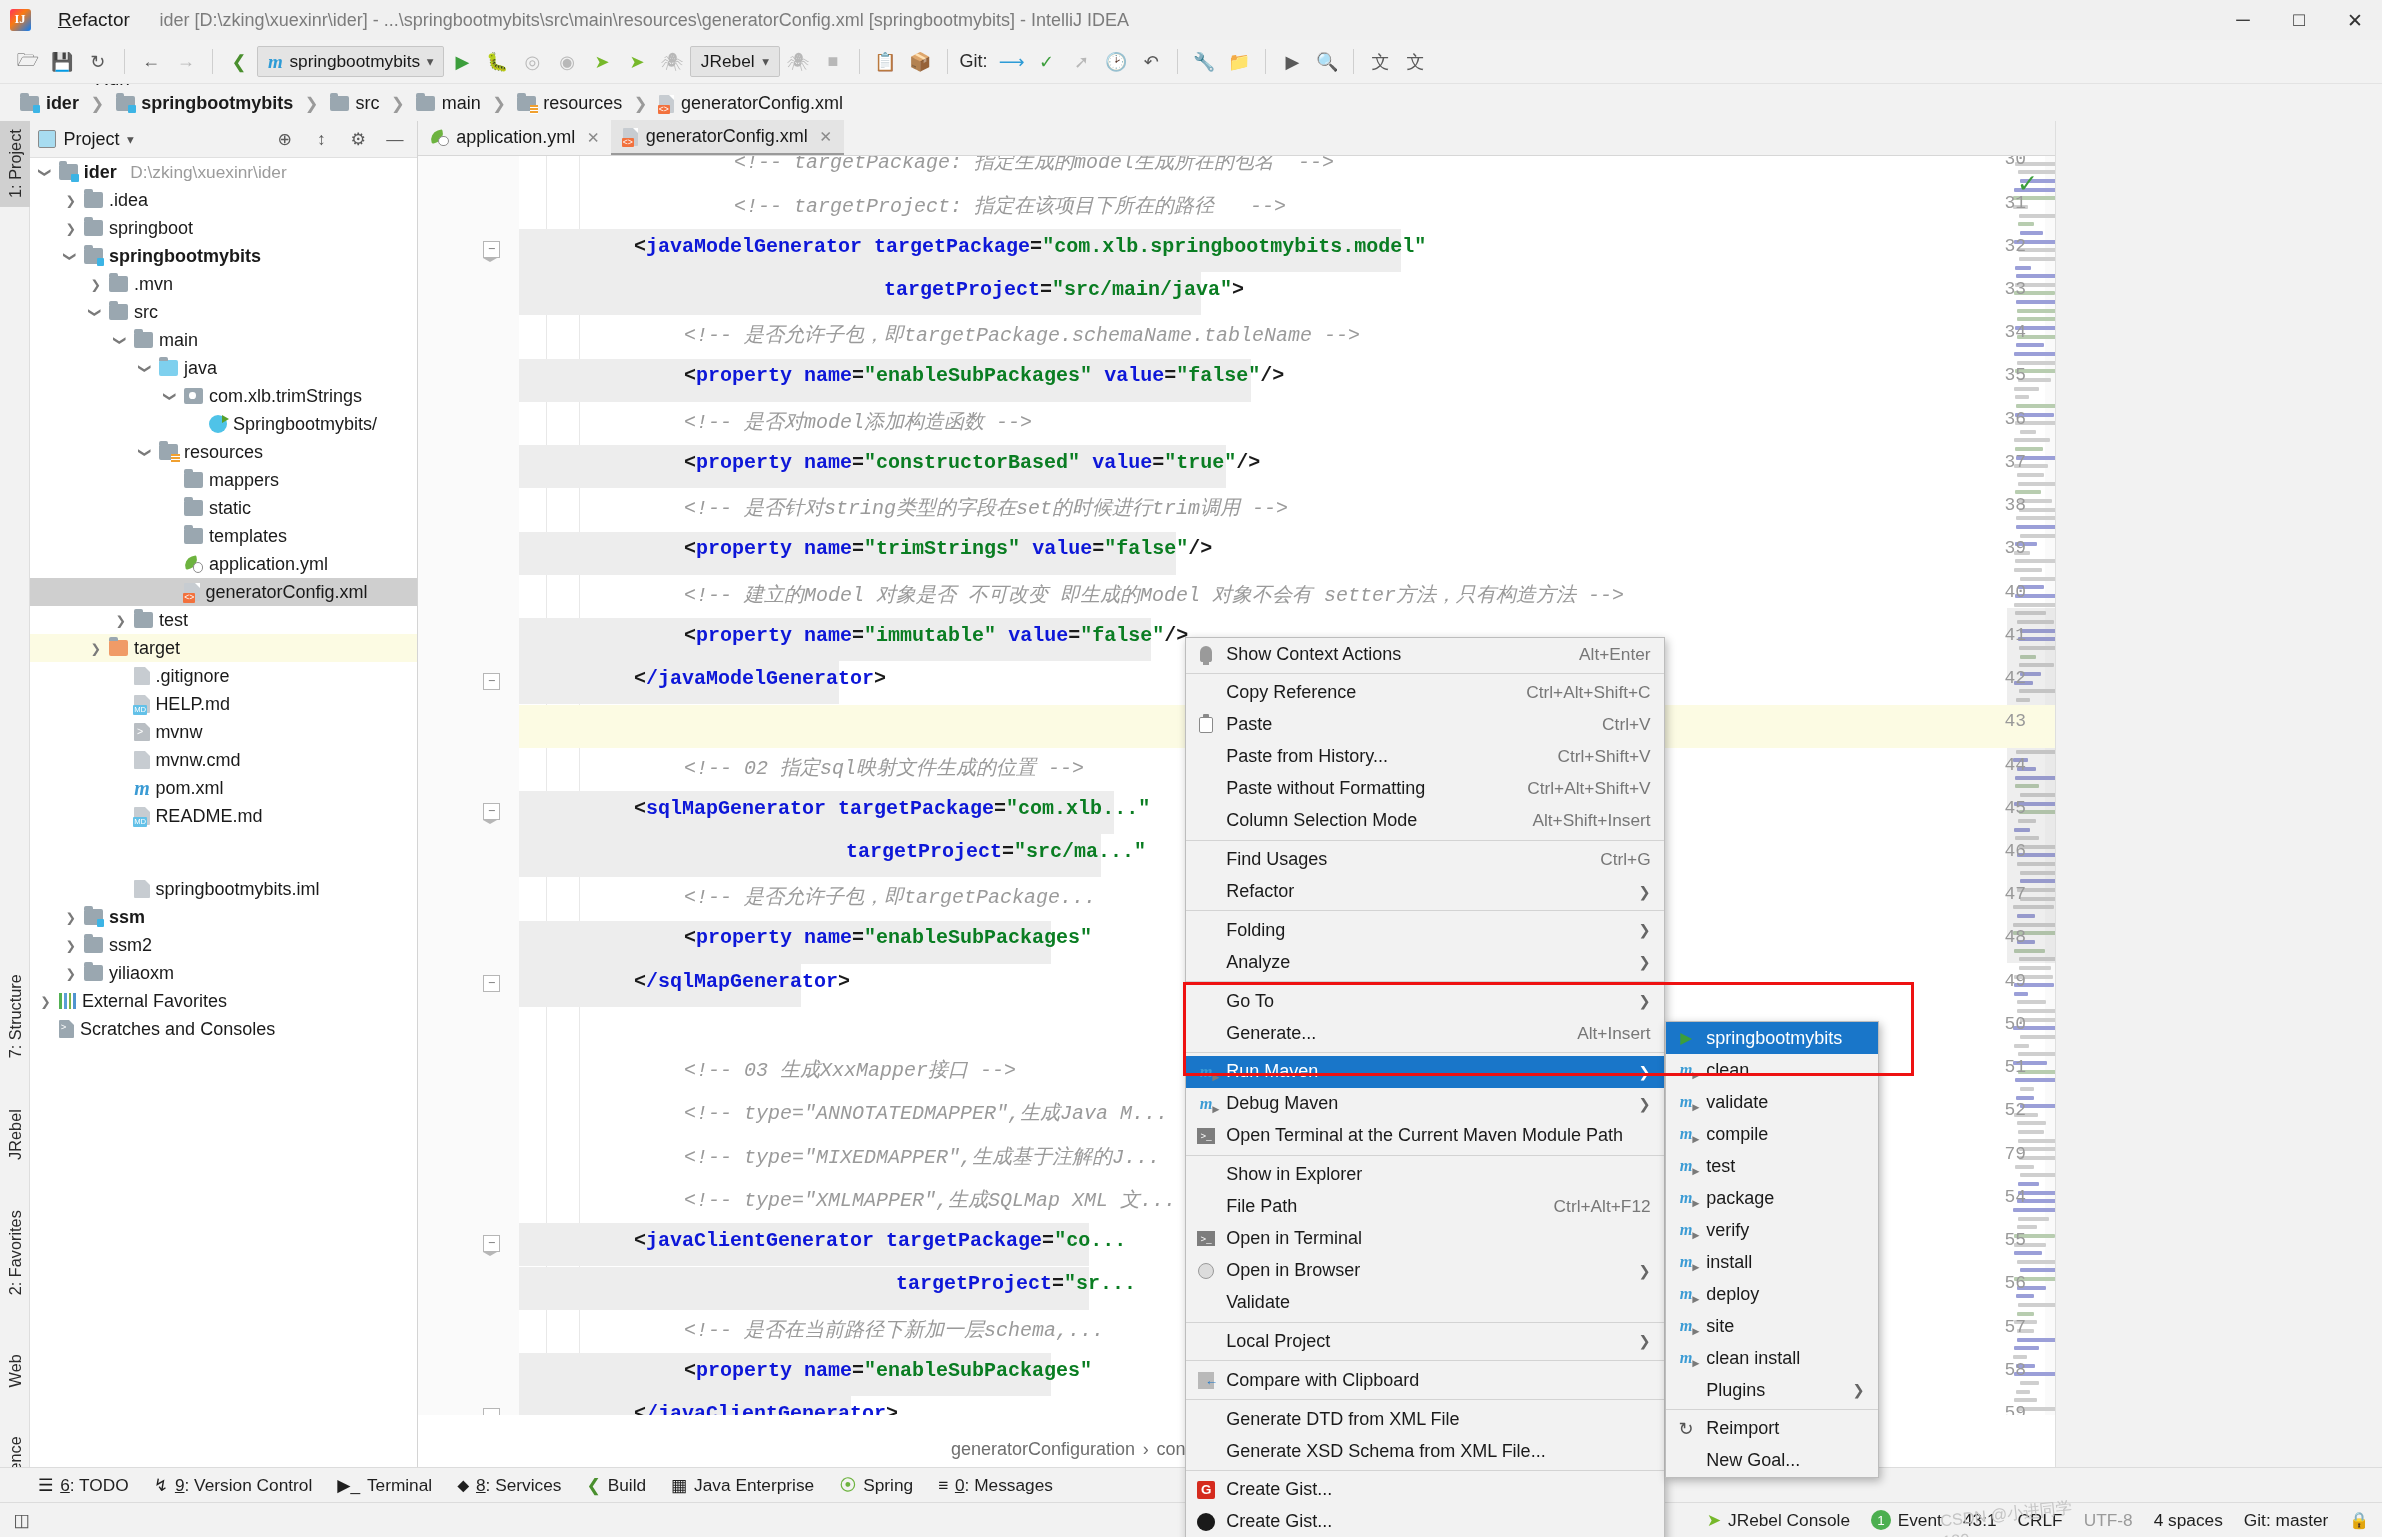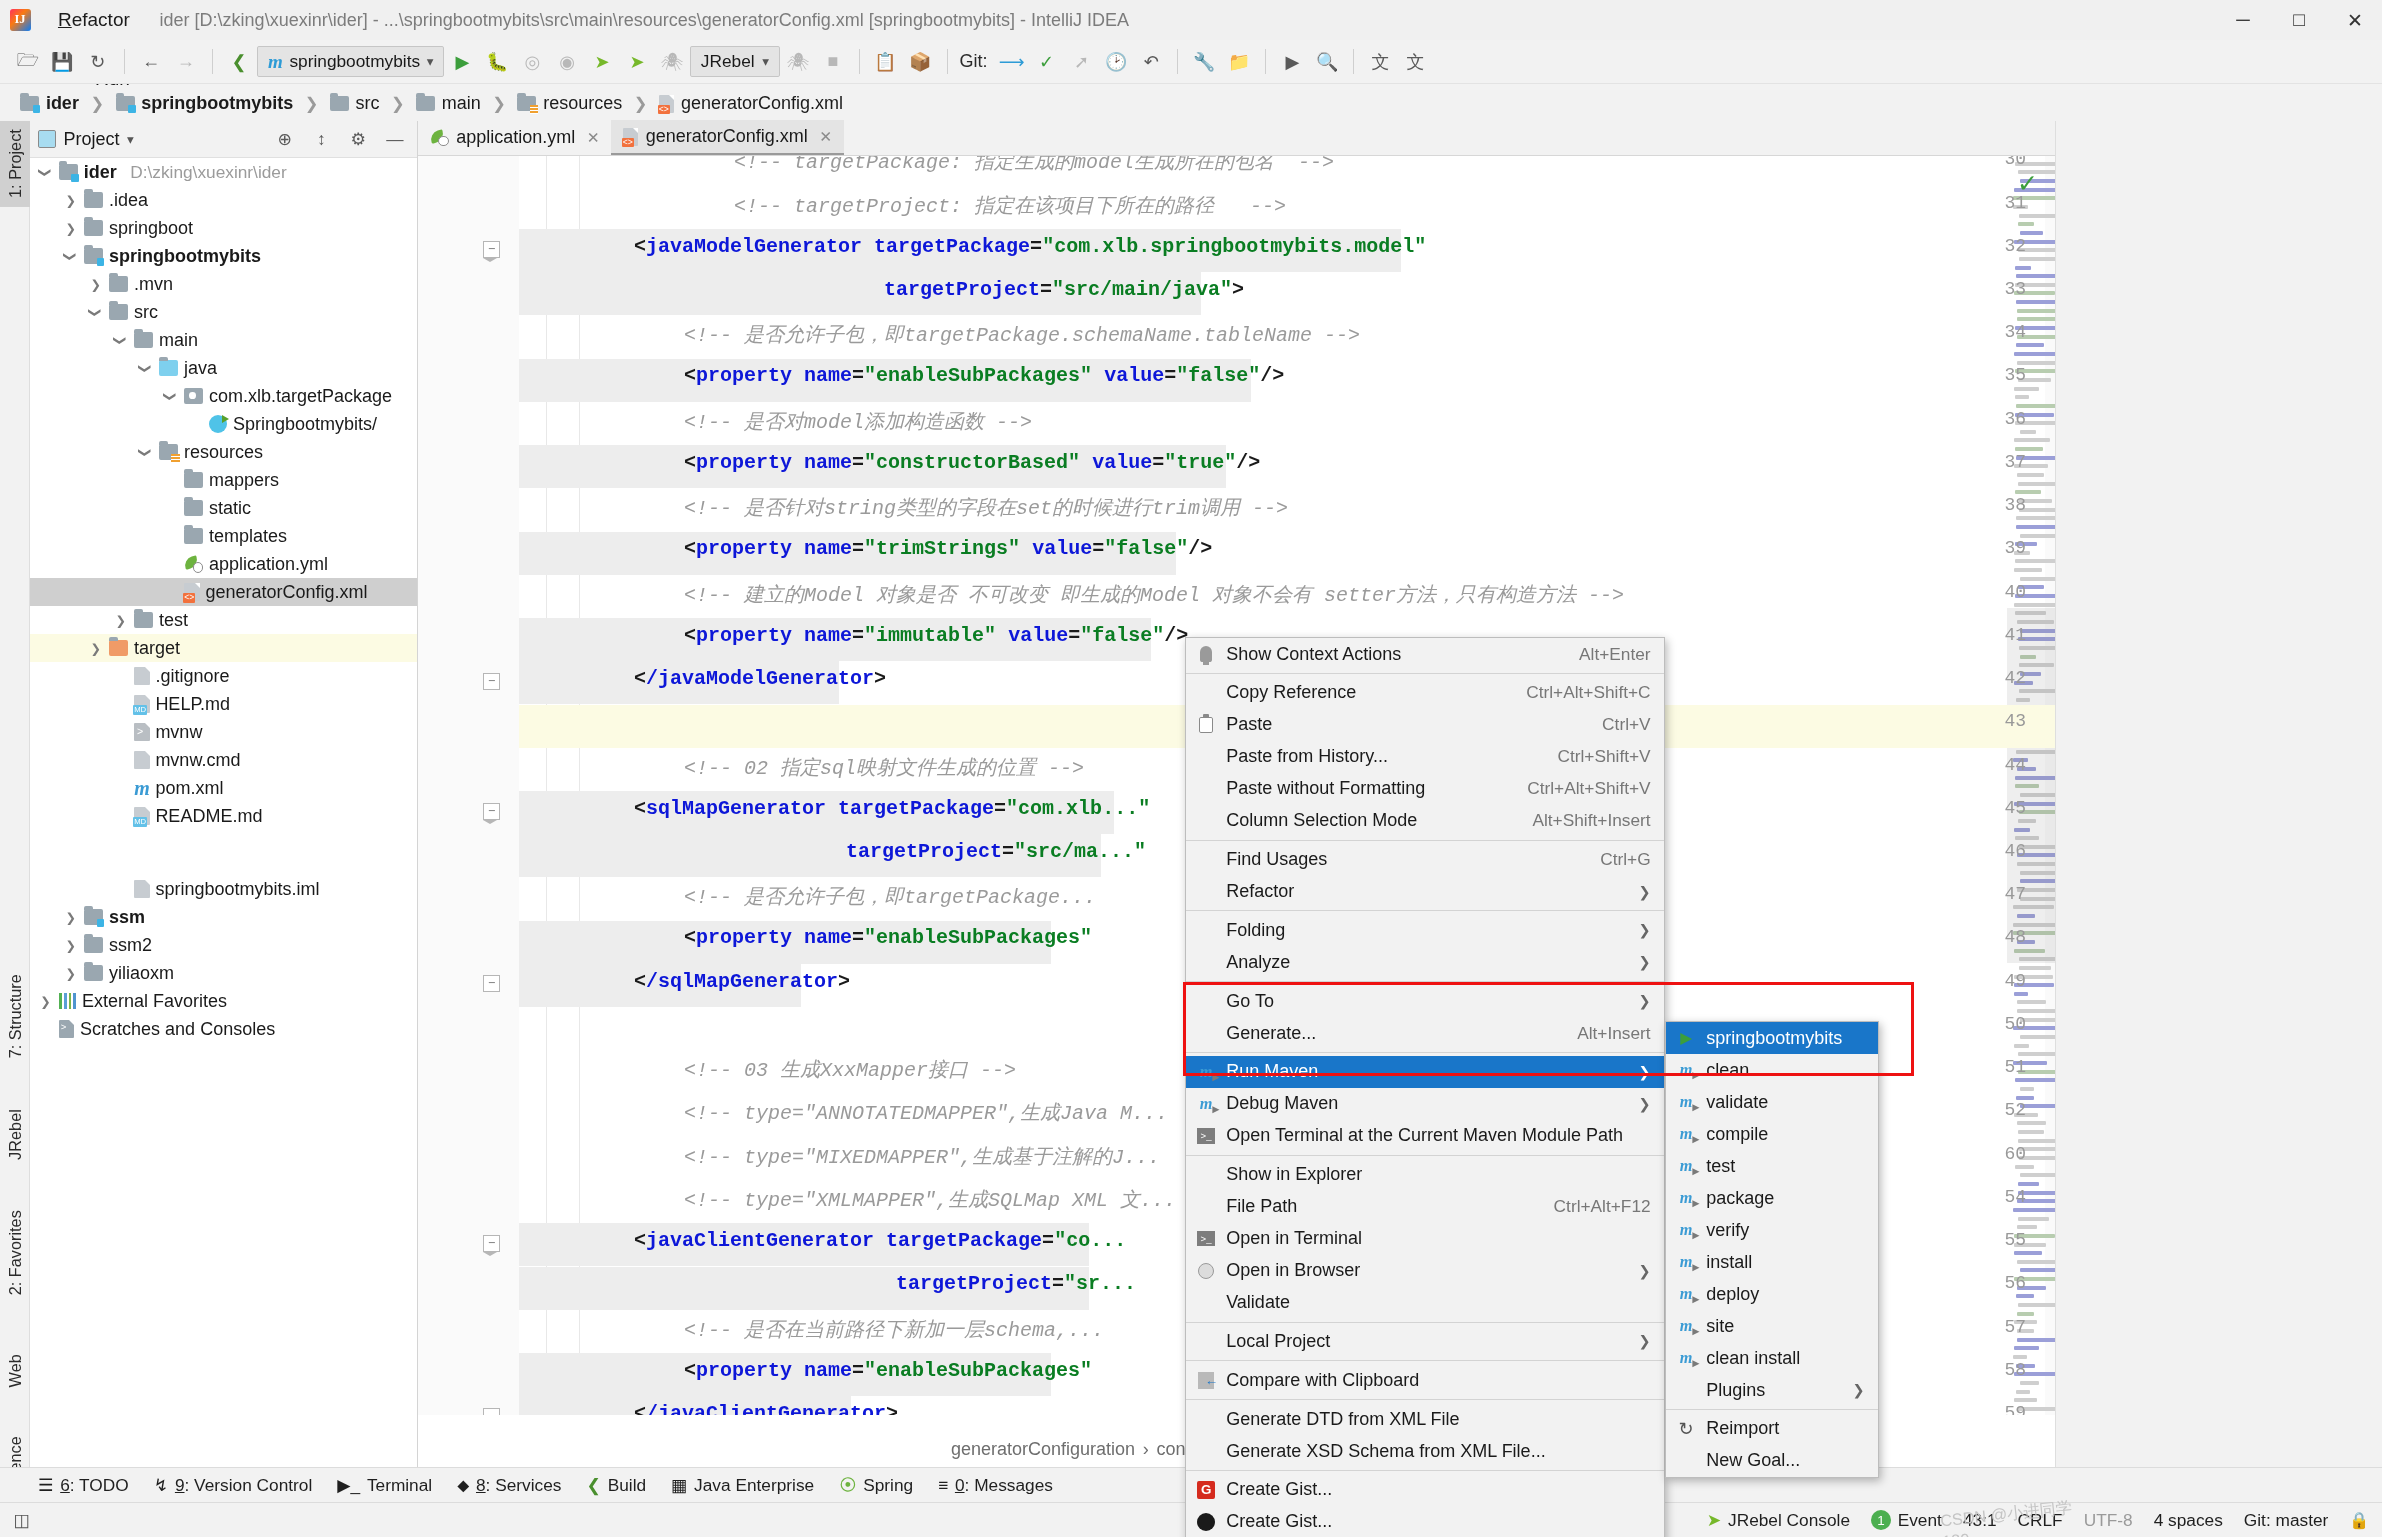--- a/index.html
+++ b/index.html
@@ -342,21 +342,21 @@
           <span class="rlabel">main</span>
         </div>
         <div class="row" style="padding-left: 108px;">
           <span class="arw o"></span>
           <span class="ico fold blue"></span>
           <span class="rlabel">java</span>
         </div>
         <div class="row" style="padding-left: 133px;">
           <span class="arw o"></span>
           <span class="ico pkgic"></span>
-          <span class="rlabel">com.xlb.targetPackage</span>
+          <span class="rlabel">com.xlb.trimStrings</span>
         </div>
         <div class="row" style="padding-left: 158px;">
           <span class="arw "></span>
           <span class="ico classic"></span>
           <span class="rlabel">Springbootmybits/</span>
         </div>
         <div class="row" style="padding-left: 108px;">
           <span class="arw o"></span>
           <span class="ico fold res"></span>
           <span class="rlabel">resources</span>
@@ -693,21 +693,21 @@
         <div class="codeline" style="top: 770px; left: 266px;"><span class="brk"></span><span class="brk">&lt;</span><span class="tag">property</span><span class="brk"> </span><span class="attr">name</span><span class="eq">=</span><span class="val">"enableSubPackages"</span><span class="brk"></span></div>
         <div class="hlbg" style="top: 808px; width: 282px;"></div>
         <div class="lnum" style="top: 815px;">49</div>
         <div class="fold-m" style="top: 819px;">−</div>
         <div class="codeline" style="top: 814px; left: 216px;"><span class="brk"></span><span class="brk">&lt;</span><span class="tag">/sqlMapGenerator</span><span class="brk"></span><span class="brk">&gt;</span><span class="brk"></span></div>
         <div class="lnum" style="top: 858px;">50</div>
         <div class="lnum" style="top: 901px;">51</div>
         <div class="codeline cm" style="top: 900px; left: 266px;">&lt;!-- 03 生成XxxMapper接口 --&gt;</div>
         <div class="lnum" style="top: 944px;">52</div>
         <div class="codeline cm" style="top: 943px; left: 266px;">&lt;!-- type="ANNOTATEDMAPPER",生成Java M...</div>
-        <div class="lnum" style="top: 988px;">60</div>
+        <div class="lnum" style="top: 988px;">79</div>
         <div class="codeline cm" style="top: 987px; left: 266px;">&lt;!-- type="MIXEDMAPPER",生成基于注解的J...</div>
         <div class="lnum" style="top: 1031px;">54</div>
         <div class="codeline cm" style="top: 1030px; left: 266px;">&lt;!-- type="XMLMAPPER",生成SQLMap XML 文...</div>
         <div class="hlbg" style="top: 1067px; width: 570px;"></div>
         <div class="lnum" style="top: 1074px;">55</div>
         <div class="fold-m flag" style="top: 1079px;">−</div>
         <div class="codeline" style="top: 1073px; left: 216px;"><span class="brk"></span><span class="brk">&lt;</span><span class="tag">javaClientGenerator</span><span class="brk"> </span><span class="attr">targetPackage</span><span class="eq">=</span><span class="val">"co...</span><span class="brk"></span></div>
         <div class="hlbg" style="top: 1111px; width: 570px;"></div>
         <div class="lnum" style="top: 1117px;">56</div>
         <div class="codeline" style="top: 1116px; left: 478px;"><span class="brk"></span><span class="attr">targetProject</span><span class="eq">=</span><span class="val">"sr...</span><span class="brk"></span></div>

